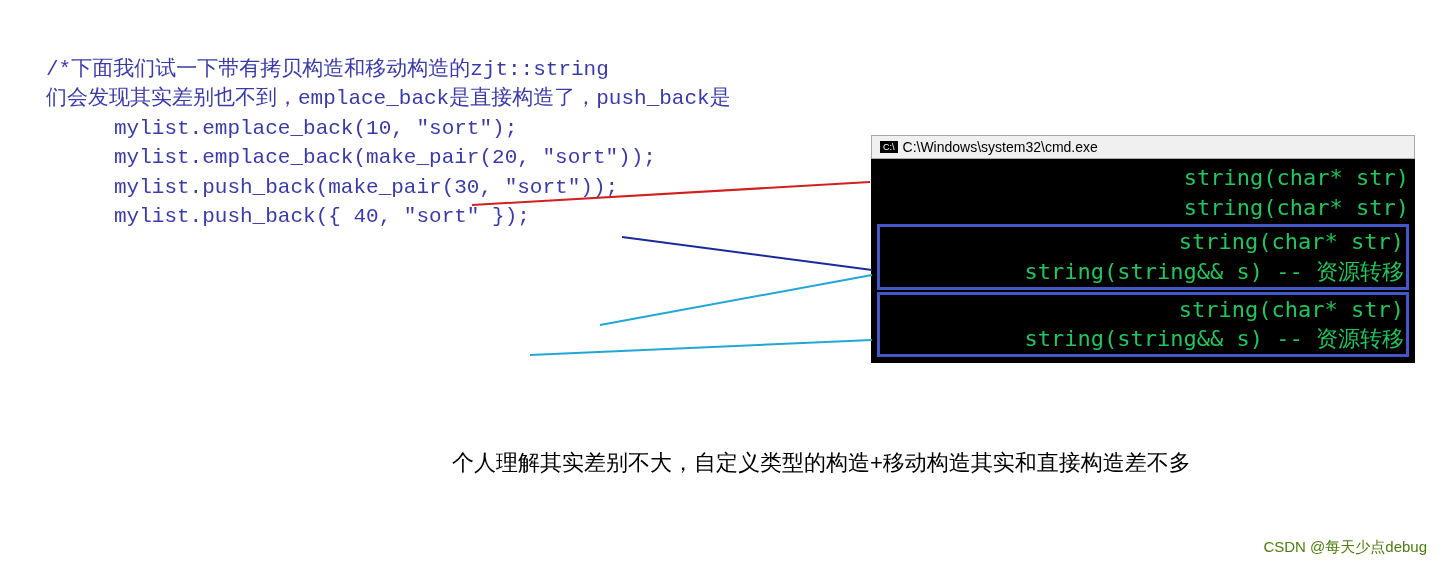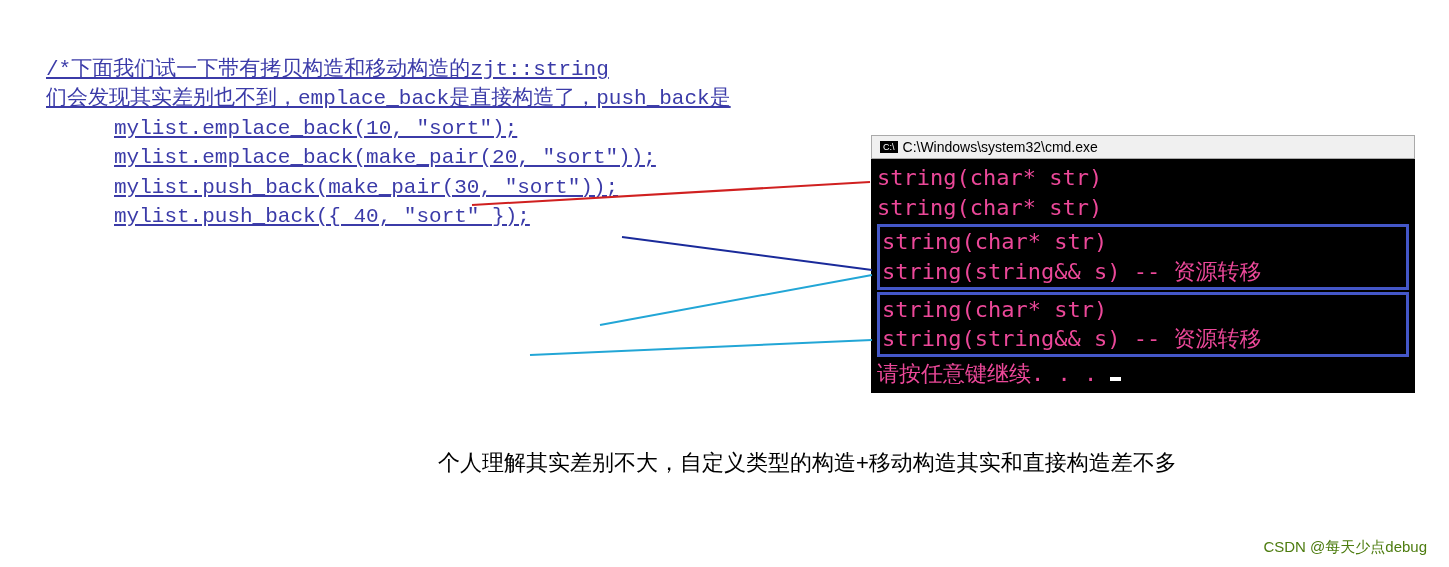--- a/index.html
+++ b/index.html
@@ -11,21 +11,20 @@
       position: relative;
     }
     .code-block {
       position: absolute;
       left: 46px;
       top: 55px;
       font-family: "Consolas", "Courier New", monospace;
       font-size: 21px;
       line-height: 1.4;
       color: #3b3ba8;
-      text-decoration: underline;
     }
     .code-line { white-space: pre; }
     .indent { padding-left: 68px; }
     .console-window {
       position: absolute;
       right: 34px;
       top: 135px;
       width: 544px;
       background: #000;
     }
@@ -43,39 +42,40 @@
       background: #000;
       color: #fff;
       font-size: 9px;
       padding: 1px 3px;
       display: inline-block;
     }
     .console-body {
       padding: 4px 6px;
       font-family: "SimSun", "NSimSun", monospace;
       font-size: 22px;
-      color: #ec4899;
+      color: #22c55e;
       line-height: 1.35;
+      text-align: right;
     }
     .out-line { white-space: pre; }
     .box-blue {
       border: 3px solid #4457c8;
       margin: 2px 0;
       padding: 0 2px;
     }
     .cursor {
       display: inline-block;
       width: 11px;
       height: 4px;
       background: #fff;
       vertical-align: baseline;
     }
     .caption {
       position: absolute;
-      left: 438px;
+      left: 452px;
       top: 448px;
       font-size: 22px;
       color: #000;
     }
     .watermark {
       position: absolute;
       right: 22px;
       bottom: 10px;
       font-size: 15px;
       color: #4d7c0f;
@@ -108,21 +108,20 @@
     <div class="out-line">string(char* str)</div>
     <div class="out-line">string(char* str)</div>
     <div class="box-blue">
       <div class="out-line">string(char* str)</div>
       <div class="out-line">string(string&amp;&amp; s) -- 资源转移</div>
     </div>
     <div class="box-blue">
       <div class="out-line">string(char* str)</div>
       <div class="out-line">string(string&amp;&amp; s) -- 资源转移</div>
     </div>
-    <div class="out-line"><span>请按任意键继续. . . </span><span class="cursor"></span></div>
   </div>
 </div>
 
 <svg class="arrow-layer">
   <line x1="472" y1="205" x2="870" y2="182" stroke="#d02020" stroke-width="2"></line>
   <line x1="622" y1="237" x2="872" y2="270" stroke="#1a2a9a" stroke-width="2"></line>
   <line x1="600" y1="325" x2="872" y2="275" stroke="#22a6d6" stroke-width="2"></line>
   <line x1="530" y1="355" x2="872" y2="340" stroke="#22a6d6" stroke-width="2"></line>
 </svg>
 

